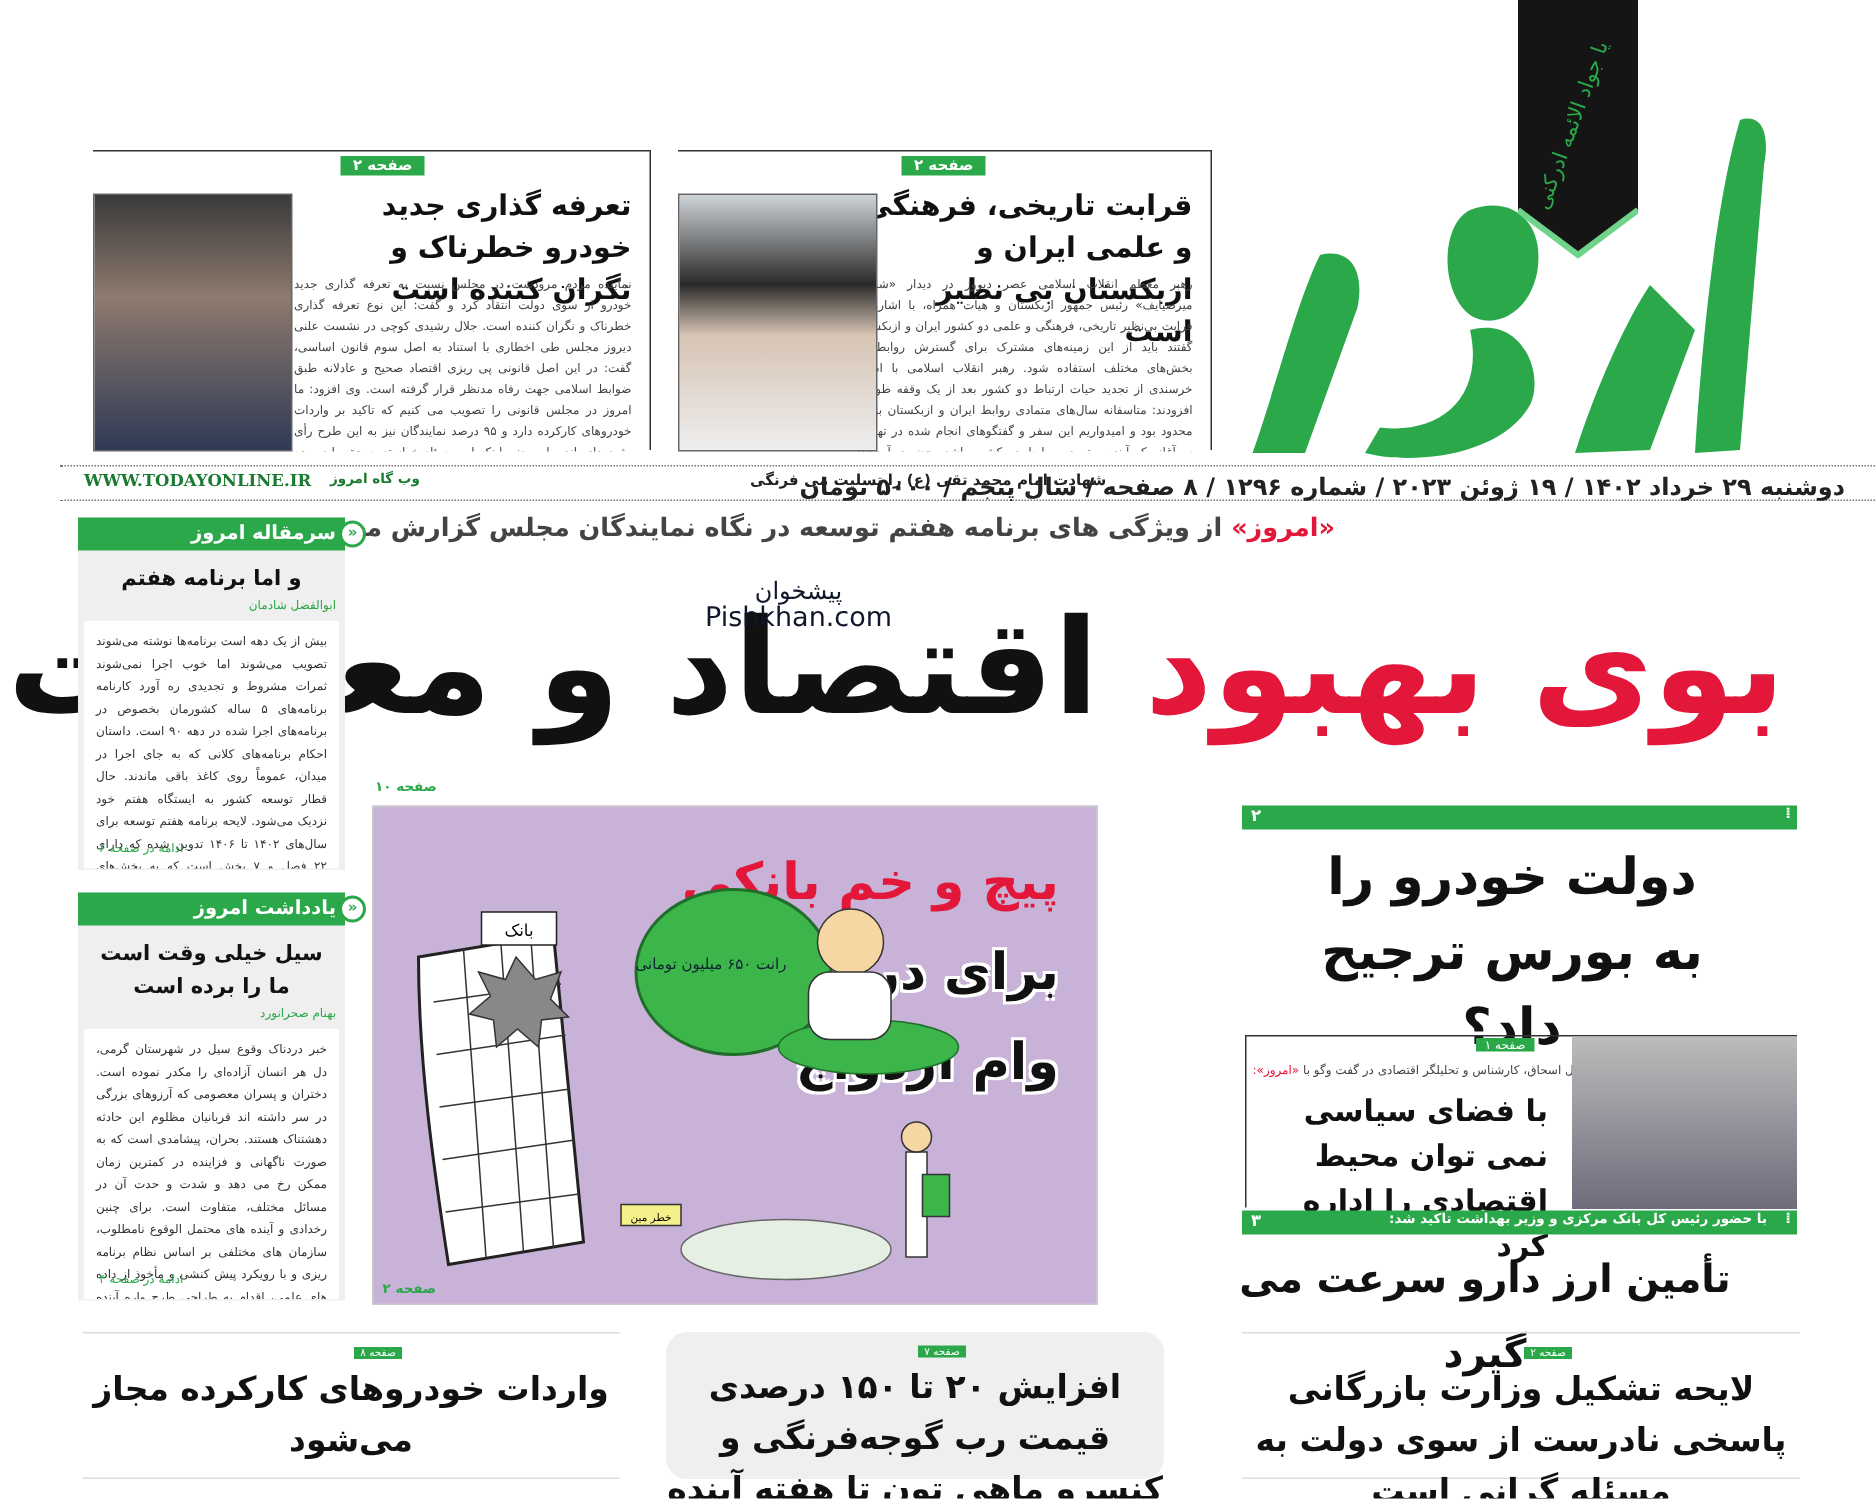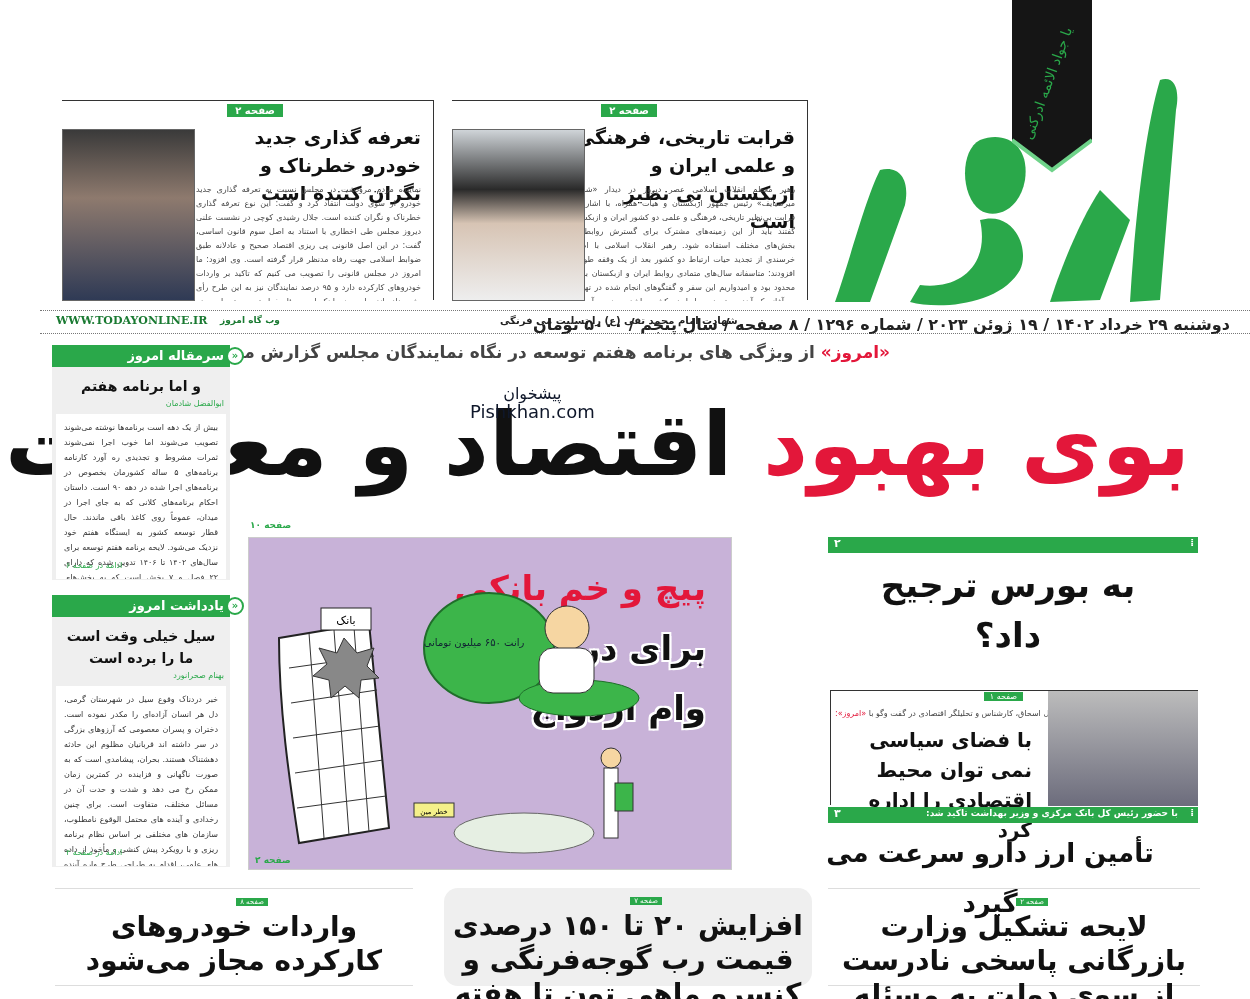--- a/index.html
+++ b/index.html
@@ -55,21 +55,21 @@
   .interview { left: 830px; top: 690px; width: 368px; height: 115px; border-top: 1.5px solid #333; border-left: 1.5px solid #333; }
   .interview .tag { position: absolute; right: 175px; top: 1px; background: #2aa84a; color: #fff; font-size: 8px; padding: 0 6px; }
   .interview .sub { position: absolute; left: 4px; top: 18px; font-size: 8px; color: #444; }
   .interview .sub .brand { color: #e3173a; }
   .interview h3 { position: absolute; left: 6px; top: 34px; font-size: 20px; line-height: 30px; font-weight: bold; text-align: right; width: 195px; }
   .interview .photo { position: absolute; right: 0; top: 0; width: 150px; height: 115px; background: linear-gradient(180deg,#bcbcbc,#6c6c7c); }
 
   
   .btease { top: 888px; height: 98px; border-top: 1px solid #ddd; border-bottom: 1px solid #ddd; text-align: center; }
   .btease .tag { display: inline-block; background: #2aa84a; color: #fff; font-size: 7px; padding: 0 4px; margin-top: 2px; margin-left: 36px; }
-  .btease h4 { font-size: 28px; line-height: 34px; font-weight: bold; margin-top: 2px; }
+  .btease h4 { font-size: 22px; line-height: 34px; font-weight: bold; margin-top: 2px; }
 </style>
 </head>
 <body>
 
 <div class="abs logo">
   <svg width="380" height="240" viewBox="0 0 380 240">
     <path d="M330 10 C345 5 350 20 346 40 L330 230 L300 232 C305 150 315 60 330 10 Z" fill="#2aa84a"></path>
     <path d="M270 120 L300 150 L270 230 L220 232 C230 200 250 150 270 120 Z" fill="#2aa84a"></path>
     <path d="M150 70 C175 60 200 75 195 110 C190 140 165 150 150 140 C130 125 130 80 150 70 Z" fill="#2aa84a"></path>
     <path d="M150 150 C185 140 200 180 190 200 C170 235 110 240 80 232 L90 215 C130 220 160 195 150 150 Z" fill="#2aa84a"></path>
@@ -178,20 +178,21 @@
     <rect x="366" y="245" width="18" height="28" fill="#3cb54a" stroke="#333"></rect>
   </svg>
   <div class="pgref abs" style="left:6px;bottom:4px;">صفحه ۲</div>
 </div>
 
 <div class="abs greenbar" style="top:537px;">
   <span class="num">۲</span>
   <span class="dots">⁞</span>
 </div>
 <div class="abs rhead" style="top:560px;width:300px;">
+  <div>دولت خودرو را</div>
   <div>به بورس ترجیح داد؟</div>
 </div>
 
 <div class="abs interview">
   <span class="tag">صفحه ۱</span>
   <div class="sub">
     <span>یحیی آل اسحاق، کارشناس و تحلیلگر اقتصادی در گفت وگو با</span>
     <span class="brand">«امروز»:</span>
   </div>
   <h3>با فضای سیاسی نمی توان محیط اقتصادی را اداره کرد</h3>
@@ -202,20 +203,20 @@
   <span class="num">۳</span>
   <span class="lead">با حضور رئیس کل بانک مرکزی و وزیر بهداشت تاکید شد:</span>
   <span class="dots">⁞</span>
 </div>
 <div class="abs rhead" style="top:828px;right:95px;width:330px;font-size:26px;">تأمین ارز دارو سرعت می گیرد</div>
 
 <div class="abs btease" style="left:828px;width:372px;">
   <span class="tag">صفحه ۲</span>
   <h4>لایحه تشکیل وزارت بازرگانی پاسخی نادرست از سوی دولت به مسئله گرانی است</h4>
 </div>
-<div class="abs btease" style="left:444px;width:368px;background:#efefef;border-radius:14px;border:none;">
+<div class="abs btease" style="left:444px;width:332px;background:#efefef;border-radius:14px;border:none;">
   <span class="tag">صفحه ۷</span>
   <h4>افزایش ۲۰ تا ۱۵۰ درصدی قیمت رب گوجه‌فرنگی و کنسرو ماهی تون تا هفته آینده</h4>
 </div>
 <div class="abs btease" style="left:55px;width:358px;">
   <span class="tag">صفحه ۸</span>
   <h4>واردات خودروهای کارکرده مجاز می‌شود</h4>
 </div>
 
 </body></html>

